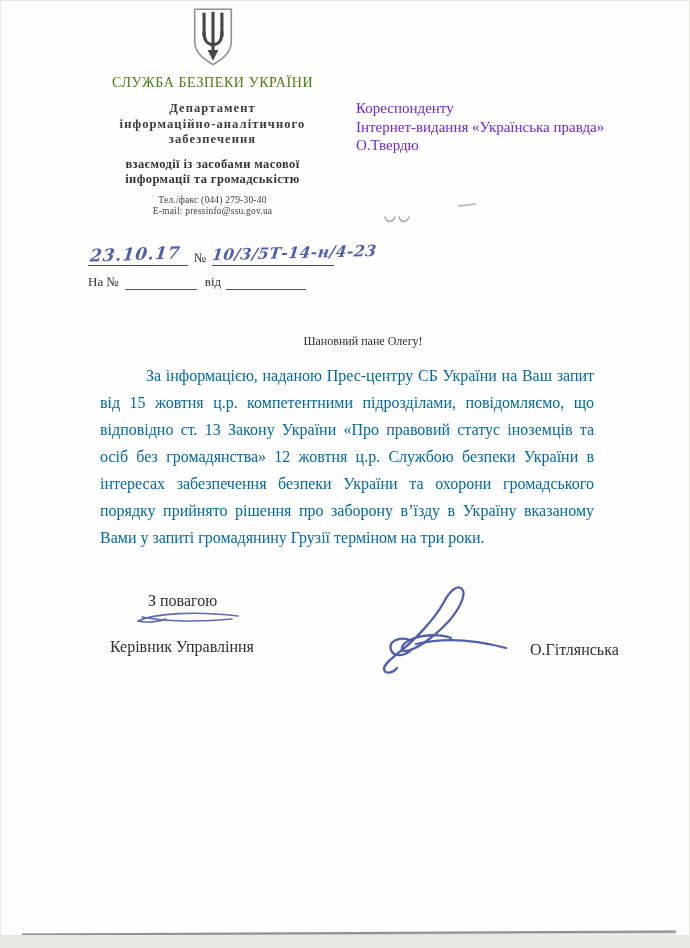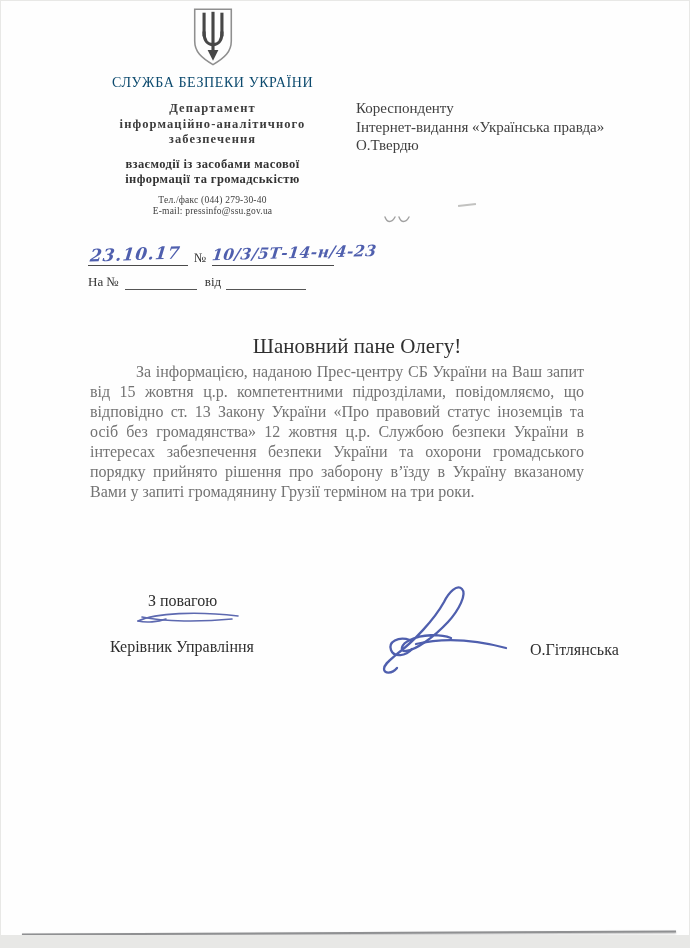--- a/index.html
+++ b/index.html
@@ -10,21 +10,21 @@
     font-family:"Liberation Serif", serif; color:#2f2f2f;
   }
   .paper::after {
     content:""; position:absolute; inset:0;
     box-shadow: inset 0 0 0 1px #e8e8e6; pointer-events:none;
   }
 
   
   .header-col { position:absolute; left:85px; top:8px; width:255px; text-align:center; }
   .emblem-wrap { display:flex; justify-content:center; }
-  .org-name { margin-top:9px; font-size:14px; letter-spacing:.6px; color:#0c4a6e; }
+  .org-name { margin-top:9px; font-size:14px; letter-spacing:.6px; color:#4d7c0f; }
   .dept { margin-top:10px; font-size:12.5px; letter-spacing:1.1px; line-height:15.5px; color:#3c3c3c;font-weight:bold; }
   .division { margin-top:9px; font-size:12.5px; font-weight:bold; letter-spacing:.4px; line-height:15.5px; color:#333; }
   .address { margin-top:7px; font-size:9.5px; line-height:11.5px; color:#3d3d3d; letter-spacing:.2px; }
 
   
   .ref-row { position:absolute; left:88px; top:240px; width:280px; height:28px; }
   .date-cell { position:absolute; left:0; top:0; width:100px; height:26px; border-bottom:1.5px solid #4a4a4a; }
   .num-symbol { position:absolute; left:106px; top:10px; font-size:13px; color:#333; }
   .num-cell { position:absolute; left:124px; top:0; width:122px; height:26px; border-bottom:1.5px solid #4a4a4a; }
   .handwriting {
@@ -33,31 +33,31 @@
   }
   .date-text { position:absolute; left:2px; top:4px; font-size:17px; transform:rotate(-2deg) skewX(-8deg); letter-spacing:1px; }
   .num-text  { position:absolute; left:0; top:3px; font-size:15.5px; transform:rotate(-1.5deg) skewX(-8deg); letter-spacing:.5px; }
   .reply-row { position:absolute; left:88px; top:274px; font-size:13px; color:#333; }
   .blank-line { display:inline-block; border-bottom:1.2px solid #555; height:14px; vertical-align:bottom; }
   .blank-1 { width:72px; margin-left:6px; }
   .blank-2 { width:80px; margin-left:5px; }
   .reply-from { margin-left:8px;margin-top:20px; }
 
   
-  .recipient { position:absolute; left:356px; top:99px; font-size:15px; line-height:18.5px; color:#404040; }
+  .recipient { position:absolute; left:356px; top:99px; font-size:15px; line-height:18.5px; color:#6d28d9; }
 
   .scribble { position:absolute; left:383px; top:213px; }
   .faint-dash { position:absolute; left:458px; top:204px; width:18px; height:1.5px; background:#c2c2c0; transform:rotate(-7deg); }
 
   
-  .salutation { position:absolute; left:110px; top:334px; width:494px; text-align:center; font-size:21px; }
+  .salutation { position:absolute; left:116px; top:334px; width:494px; text-align:center; font-size:12px; }
   .body-par {
-    position:absolute; left:90px; top:362px; width:494px;
-    font-size:16px; line-height:20px; text-align:justify; text-indent:46px;
-    color:#737373;
+    position:absolute; left:100px; top:362px; width:494px;
+    font-size:16px; line-height:27px; text-align:justify; text-indent:46px;
+    color:#0369a1;
   }
 
   
   .closing { position:absolute; left:148px; top:592px; font-size:16px; }
   .flourish { position:absolute; left:136px; top:609px; }
   .position-title { position:absolute; left:110px; top:638px; font-size:16px; }
   .signature-svg { position:absolute; left:356px; top:582px; }
   .signer-name { position:absolute; left:530px; top:641px; font-size:16px; }
 
   

